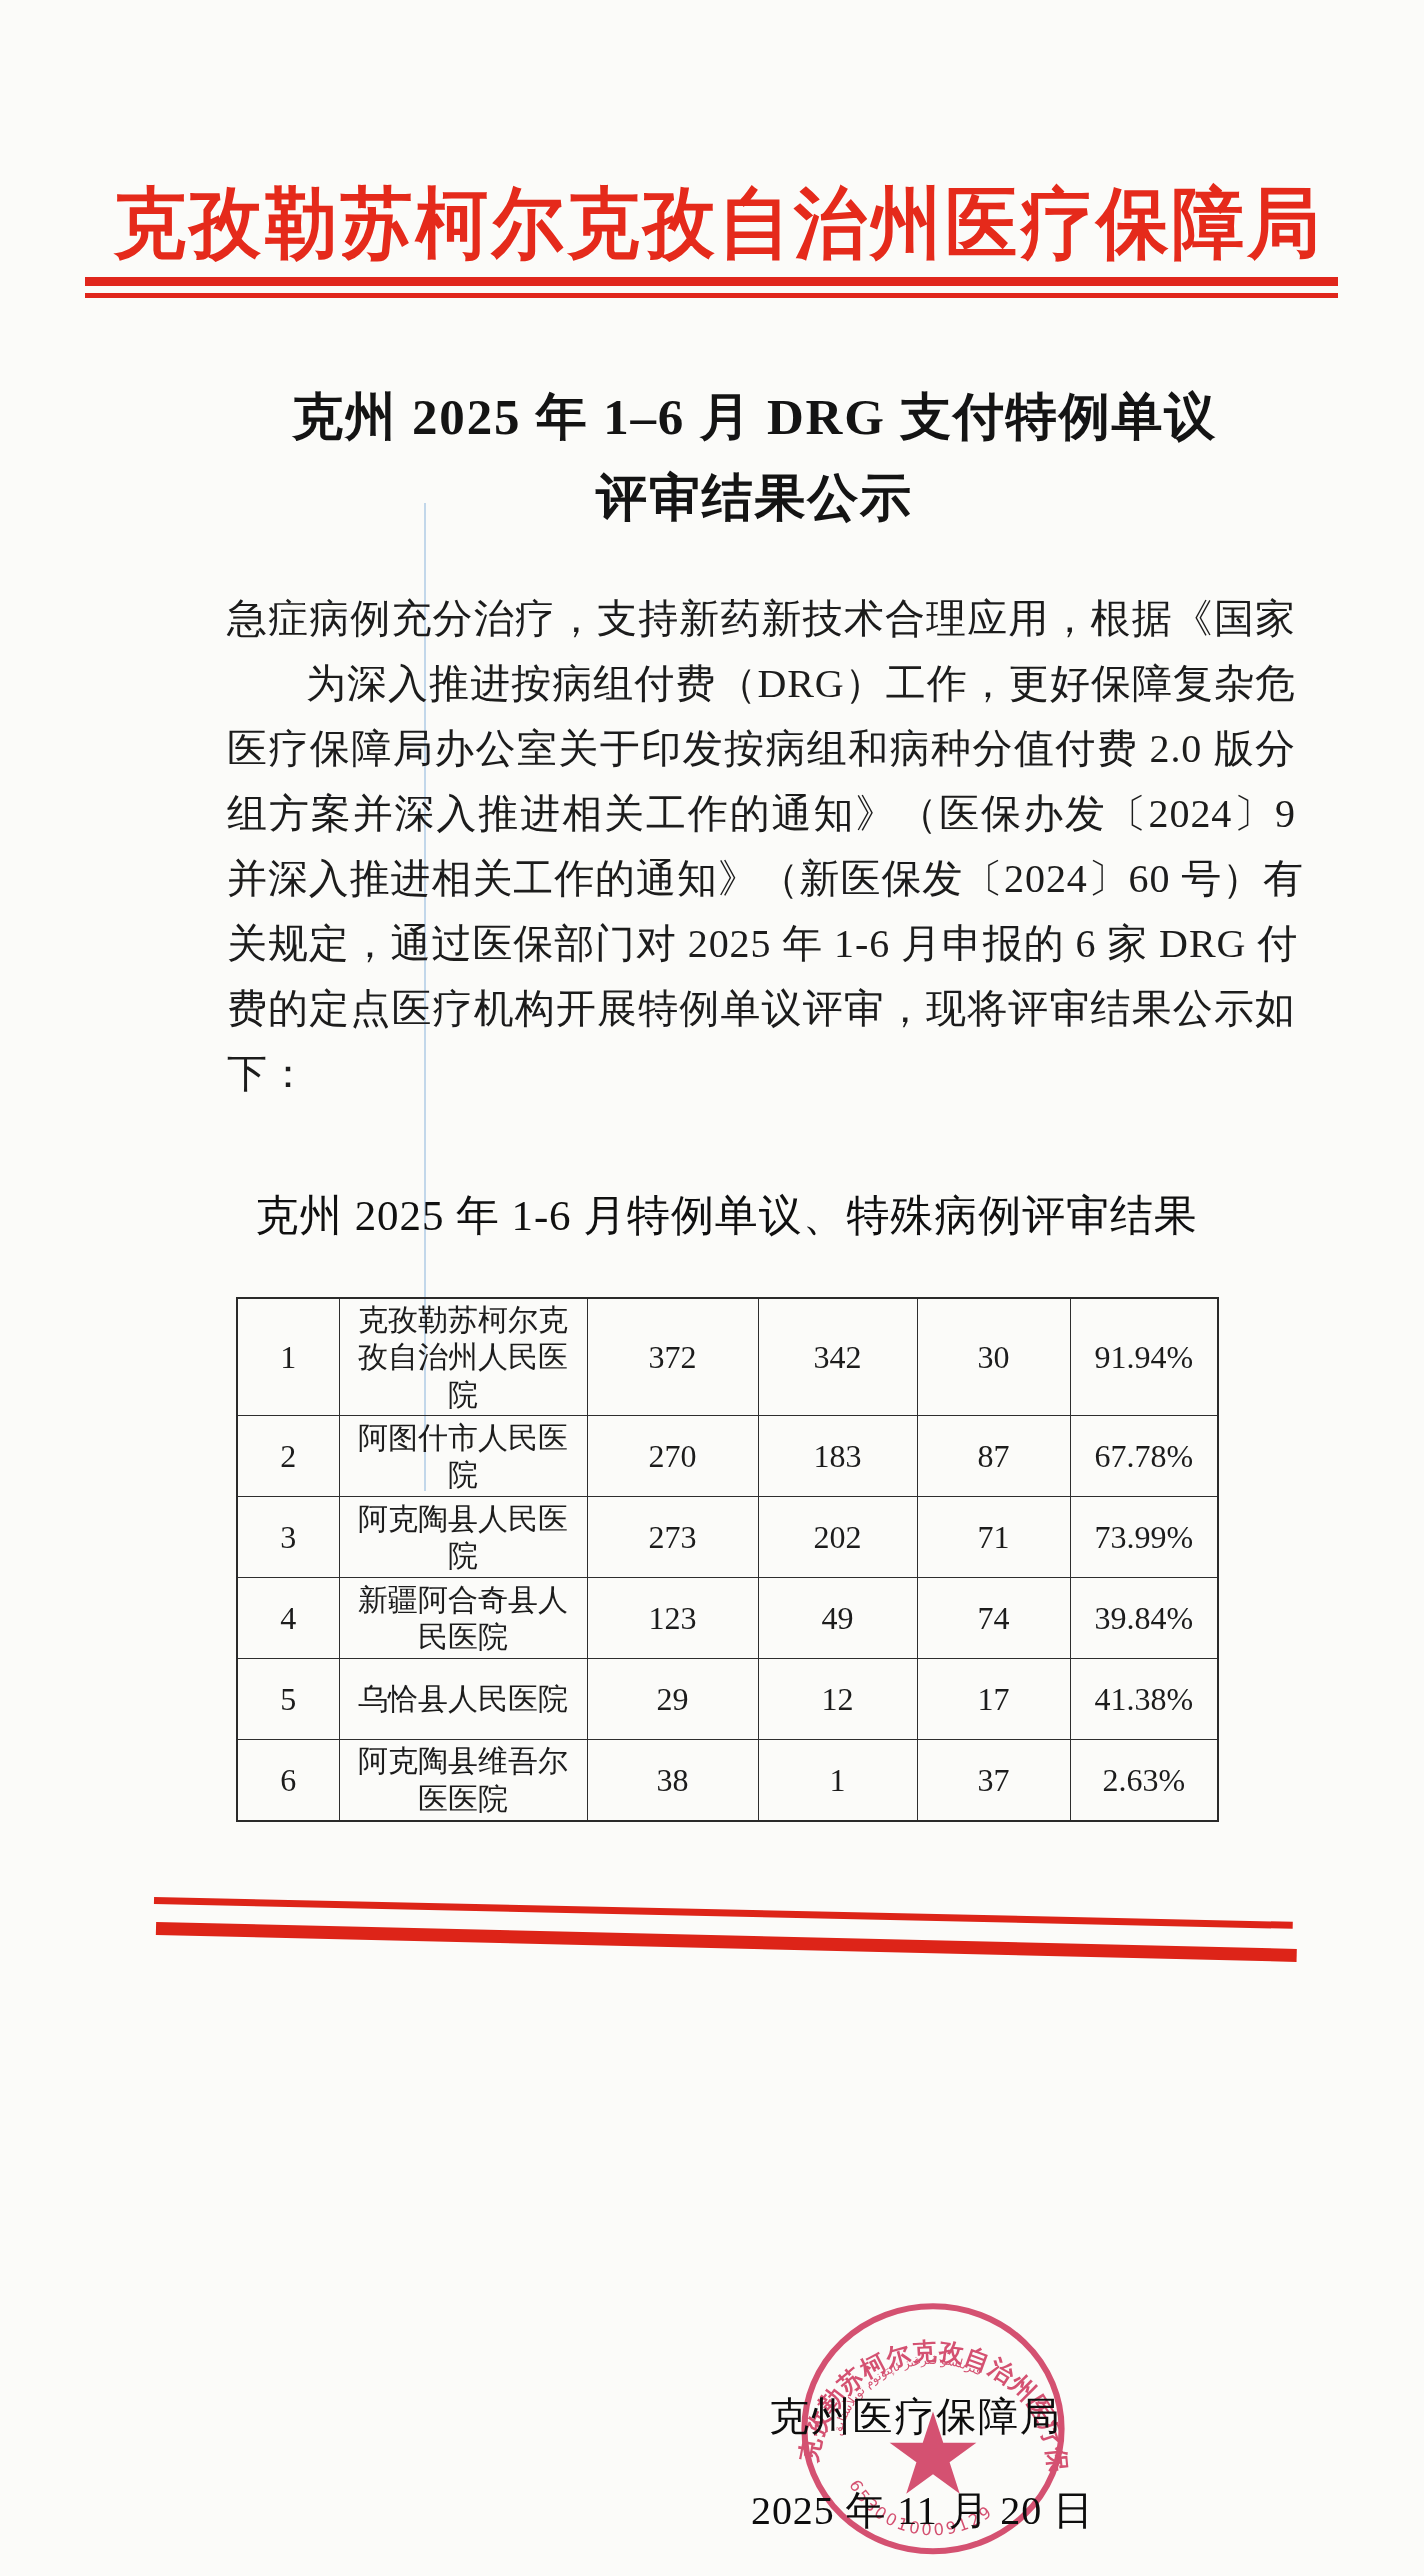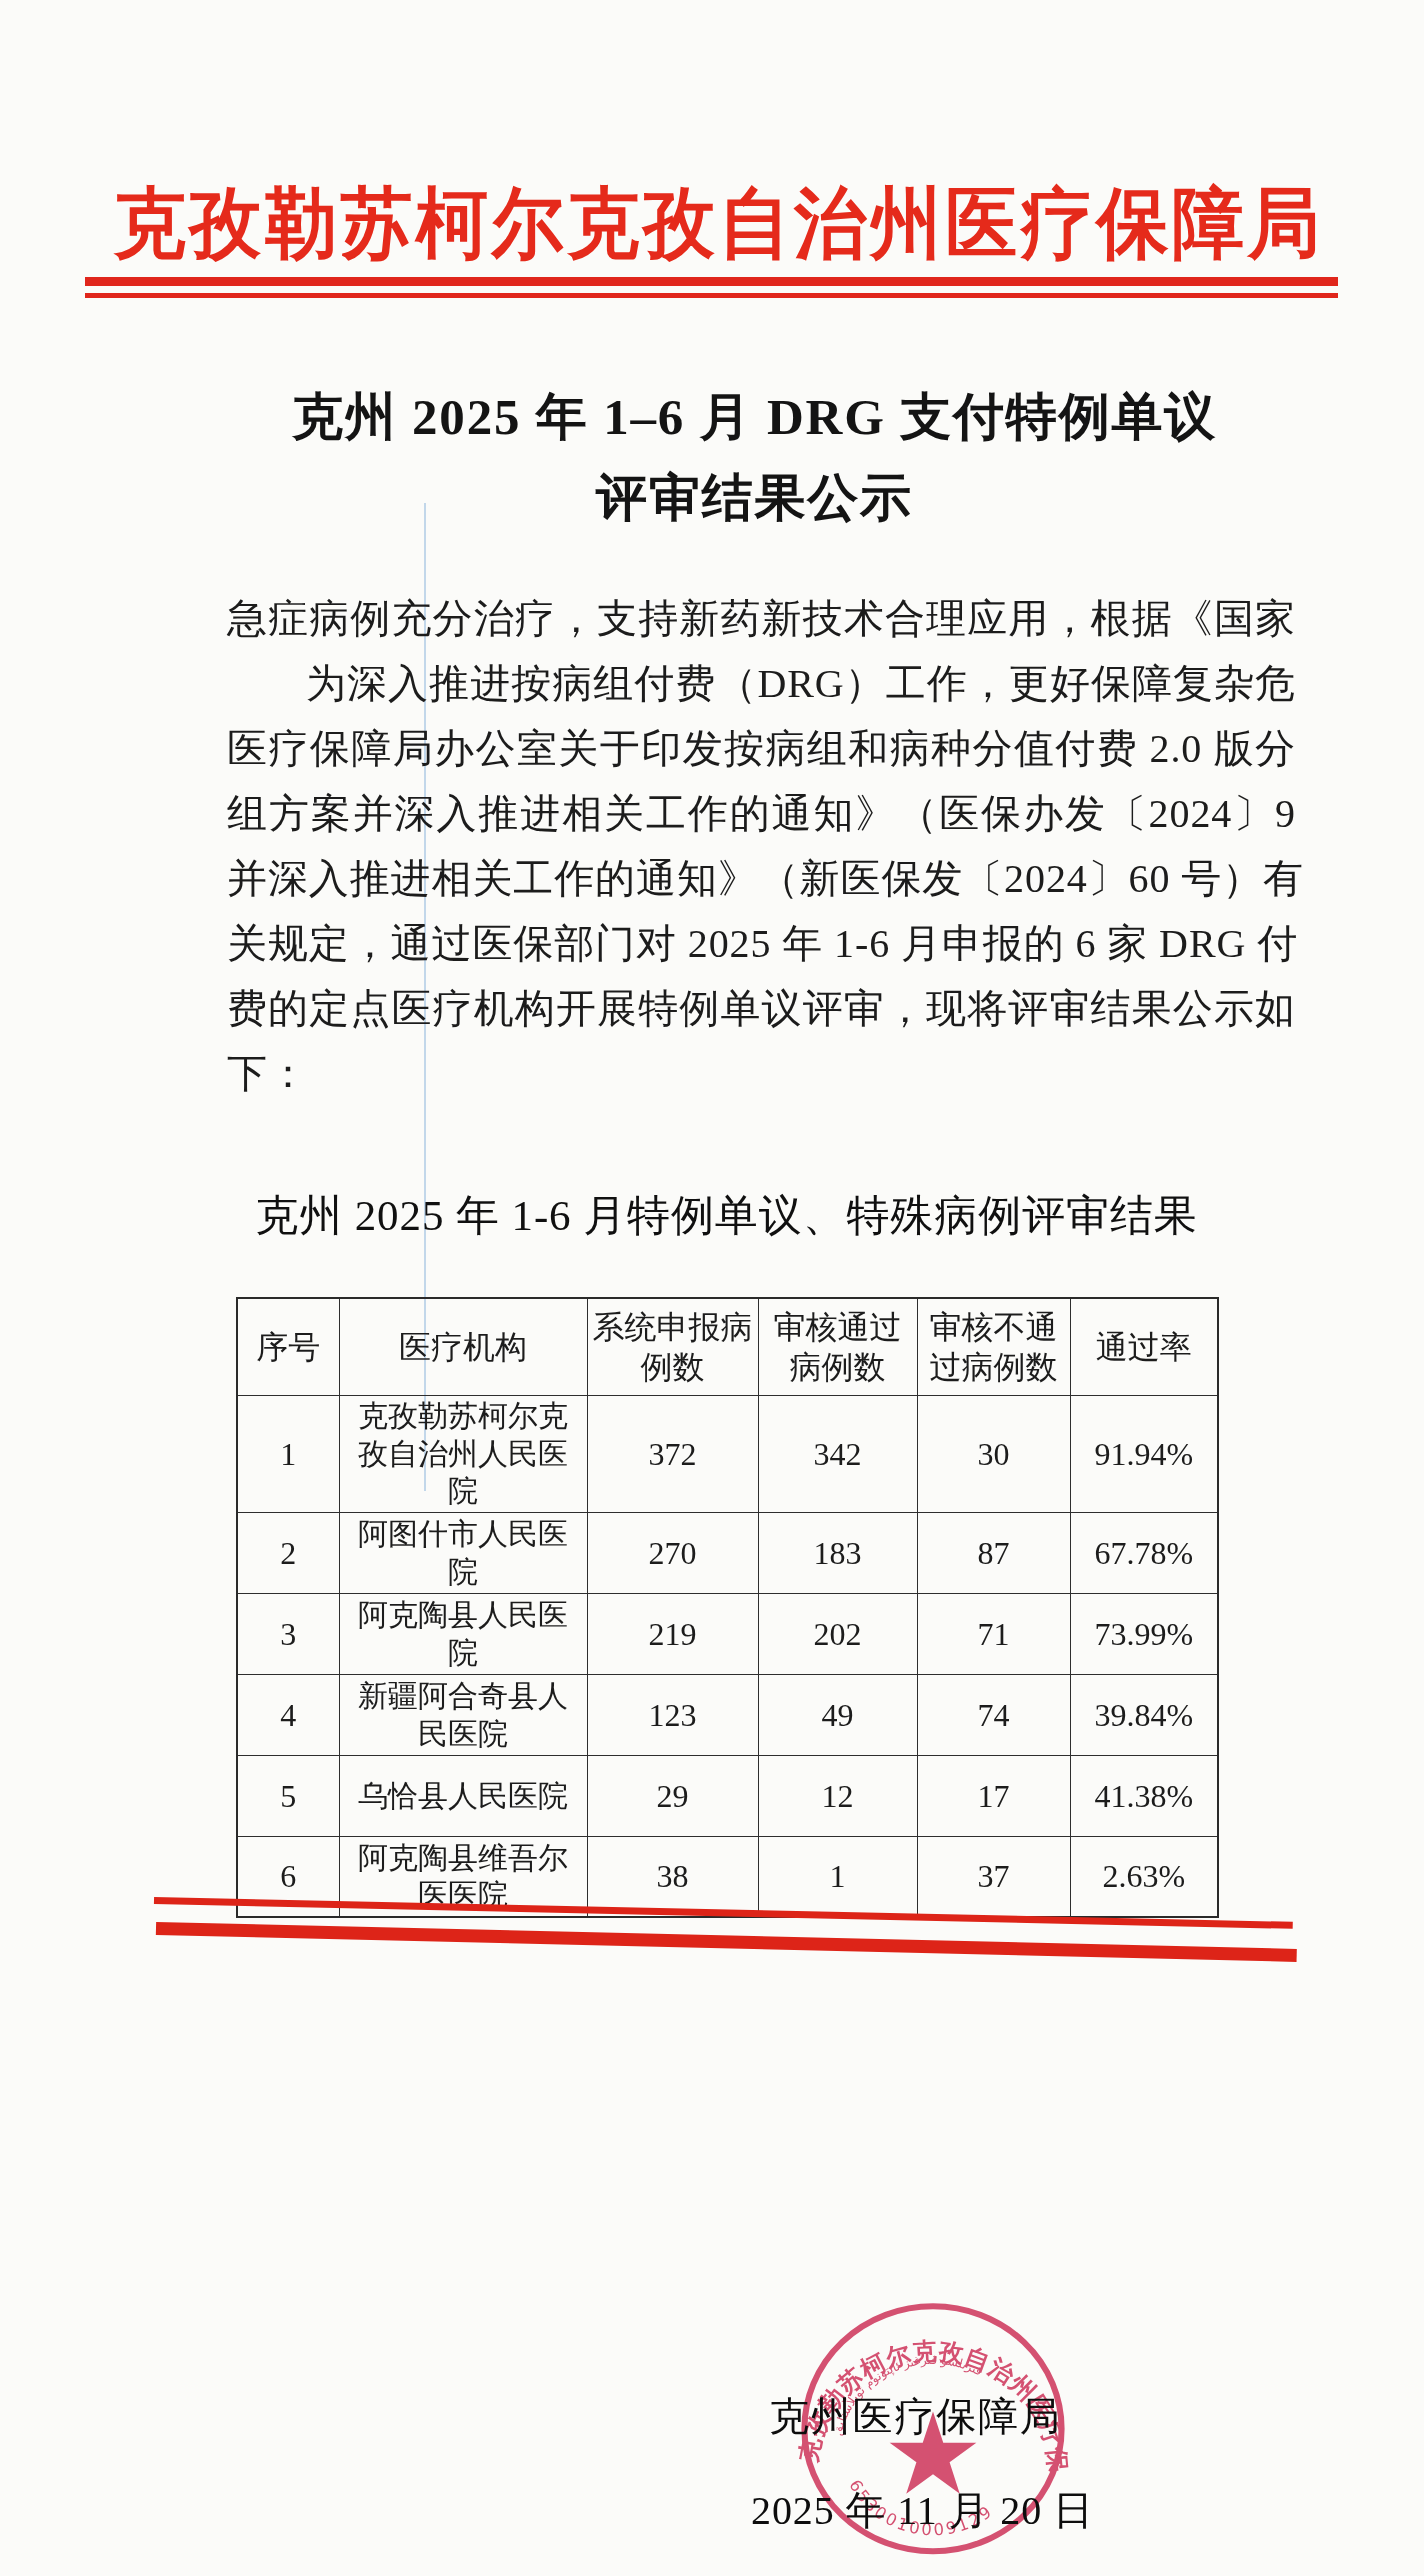--- a/index.html
+++ b/index.html
@@ -100,48 +100,40 @@
 <table class="review">
   <colgroup>
     <col class="c-idx">
       <col class="c-org">
       <col class="c-a">
       <col class="c-b">
       <col class="c-c">
       <col class="c-d">
   </colgroup>
   <tbody>
-      <tr class="hdr">
-    <th>序号</th>
-    <th>医疗机构</th>
-    <th>系统申报病例数</th>
-    <th>审核通过病例数</th>
-    <th>审核不通过病例数</th>
-    <th>通过率</th>
-  </tr>
   <tr class="row">
     <td>1</td>
     <td class="org">克孜勒苏柯尔克孜自治州人民医院</td>
     <td>372</td>
     <td>342</td>
     <td>30</td>
     <td>91.94%</td>
   </tr>
   <tr class="row">
     <td>2</td>
     <td class="org">阿图什市人民医院</td>
     <td>270</td>
     <td>183</td>
     <td>87</td>
     <td>67.78%</td>
   </tr>
   <tr class="row">
     <td>3</td>
     <td class="org">阿克陶县人民医院</td>
-    <td>219</td>
+    <td>273</td>
     <td>202</td>
     <td>71</td>
     <td>73.99%</td>
   </tr>
   <tr class="row">
     <td>4</td>
     <td class="org">新疆阿合奇县人民医院</td>
     <td>123</td>
     <td>49</td>
     <td>74</td>

